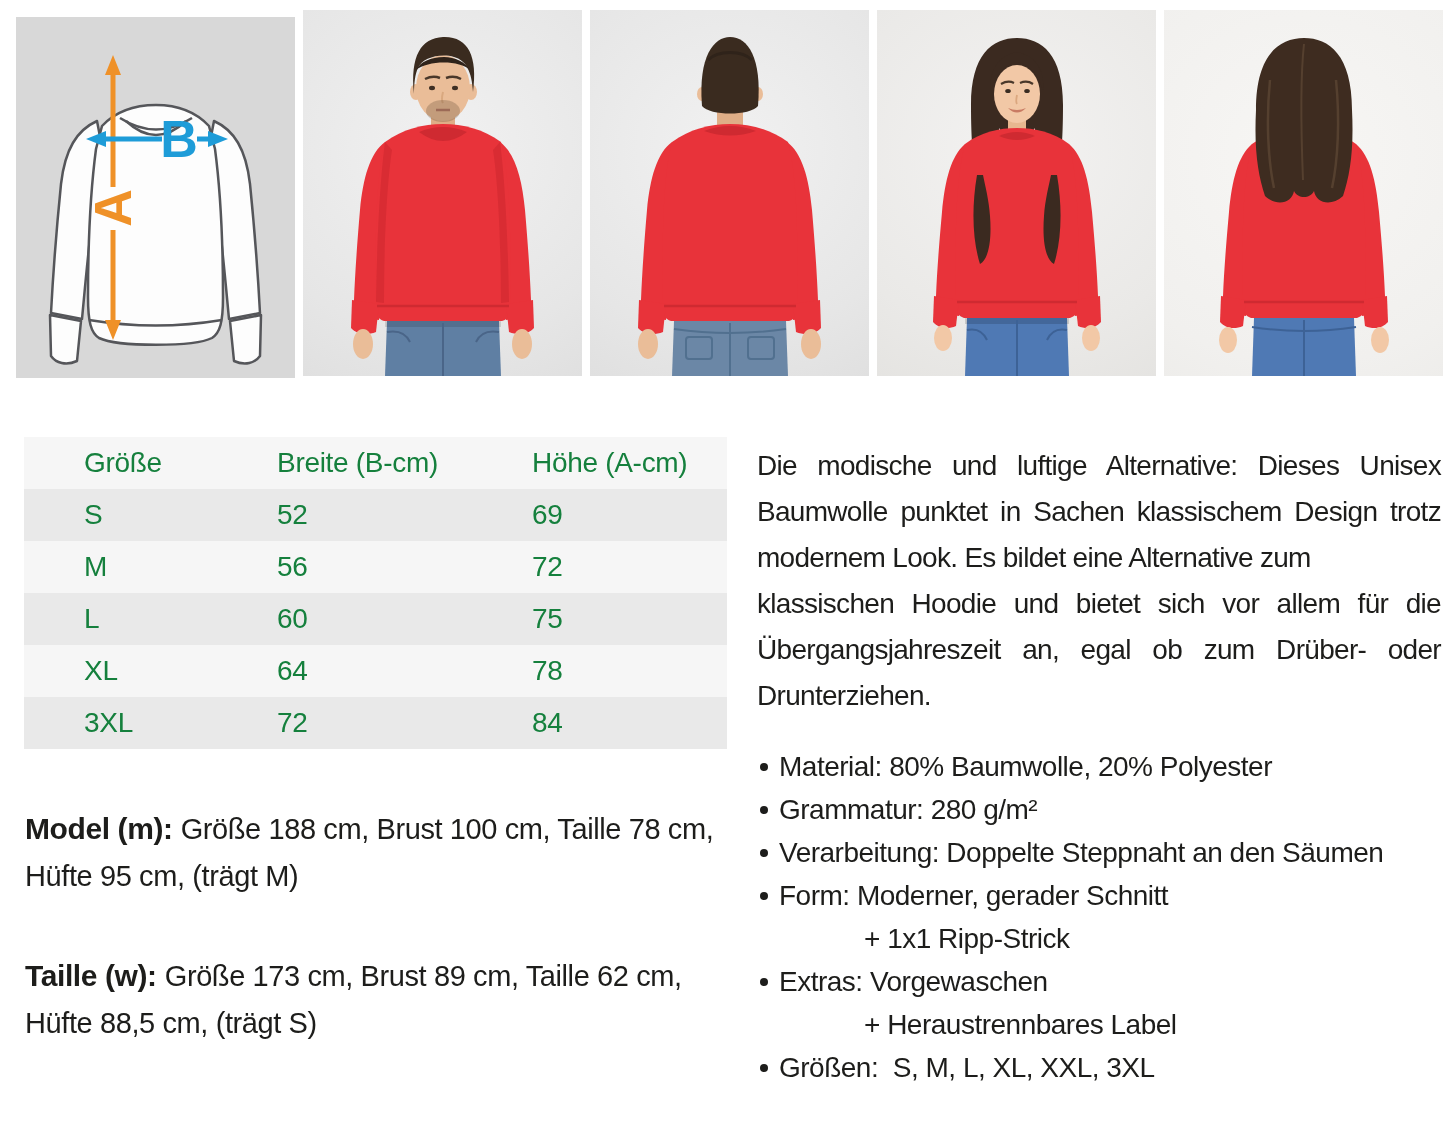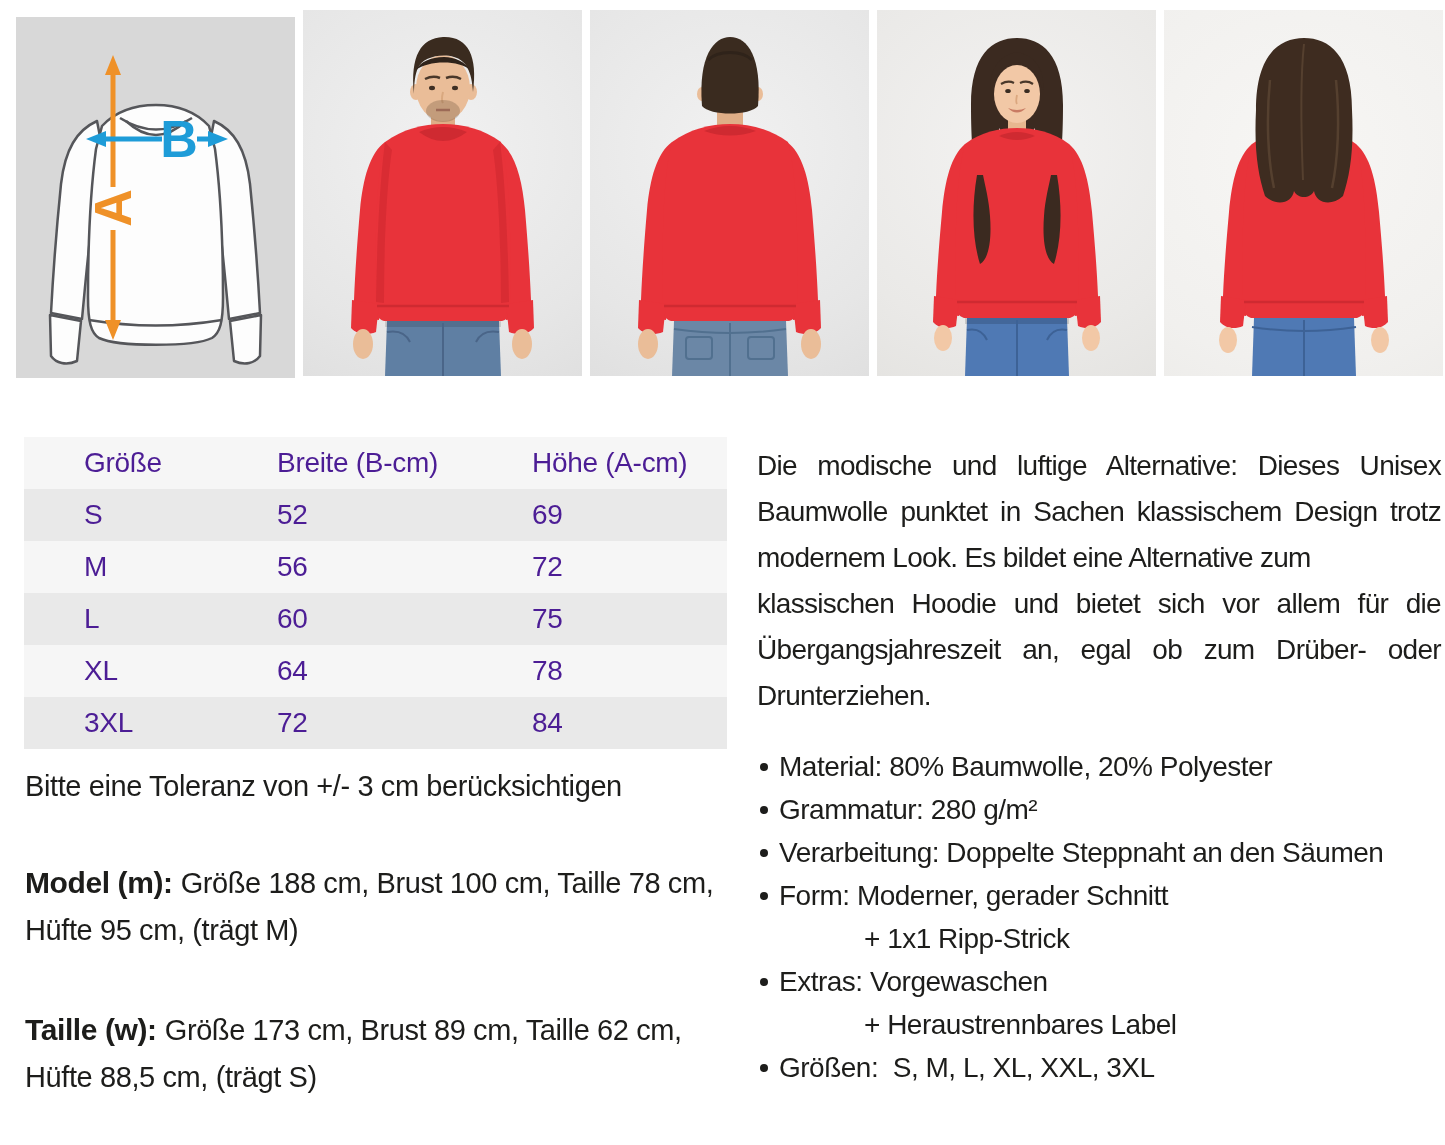--- a/index.html
+++ b/index.html
@@ -15,21 +15,21 @@
   .tile.diagram{height:361px;margin-top:7px;}
   .tile.photo-m{background:radial-gradient(ellipse 130% 95% at 50% 38%, #f1f1f1 0%, #e6e6e6 55%, #d9d9d9 100%);}
   .tile.photo-w{background:radial-gradient(ellipse 130% 95% at 50% 38%, #f3f2f1 0%, #eae9e7 55%, #dfdedb 100%);}
   .tile.photo-wb{background:radial-gradient(ellipse 130% 95% at 50% 40%, #f7f6f4 0%, #f1f0ee 60%, #e9e8e5 100%);}
   
   .content{display:flex;margin-top:59px;}
   .left-col{width:710px;margin-left:24px;flex:0 0 auto;}
   .right-col{width:684px;margin-left:23px;flex:0 0 auto;}
   
   table.size{border-collapse:collapse;width:703px;table-layout:fixed;
-    font-size:28px;color:#4c1d95;letter-spacing:-0.3px;}
+    font-size:28px;color:#15803d;letter-spacing:-0.3px;}
   table.size col.c1{width:253px;} table.size col.c2{width:255px;} table.size col.c3{width:195px;}
   table.size th,table.size td{height:52px;padding:0;font-weight:400;text-align:left;vertical-align:middle;}
   table.size th:first-child,table.size td:first-child{padding-left:60px;}
   table.size thead tr{background:#f6f6f6;}
   table.size tbody tr:nth-child(odd){background:#e9e9e9;}
   table.size tbody tr:nth-child(even){background:#f6f6f6;}
   
   .tolerance{margin-top:21px;font-size:29px;letter-spacing:-0.4px;padding-left:1px;}
   .model{margin:0;margin-top:56px;font-size:29px;line-height:47px;letter-spacing:-0.4px;width:700px;padding-left:1px;}
   .model + .model{margin-top:52px;}
@@ -236,21 +236,20 @@
           <td>78</td>
         </tr>
         <tr>
           <td>3XL</td>
           <td>72</td>
           <td>84</td>
         </tr>
       </tbody>
     </table>
 
-    <div class="tolerance">Bitte eine Toleranz von +/- 3 cm berücksichtigen</div>
 
     <p class="model">
       <span class="mlabel">Model (m):</span><span>Größe 188 cm, Brust 100 cm, Taille 78 cm, Hüfte 95 cm, (trägt M)</span>
     </p>
     <p class="model">
       <span class="mlabel">Taille (w):</span><span>Größe 173 cm, Brust 89 cm, Taille 62 cm, Hüfte 88,5 cm, (trägt S)</span>
     </p>
   </div>
 
   <div class="right-col">

